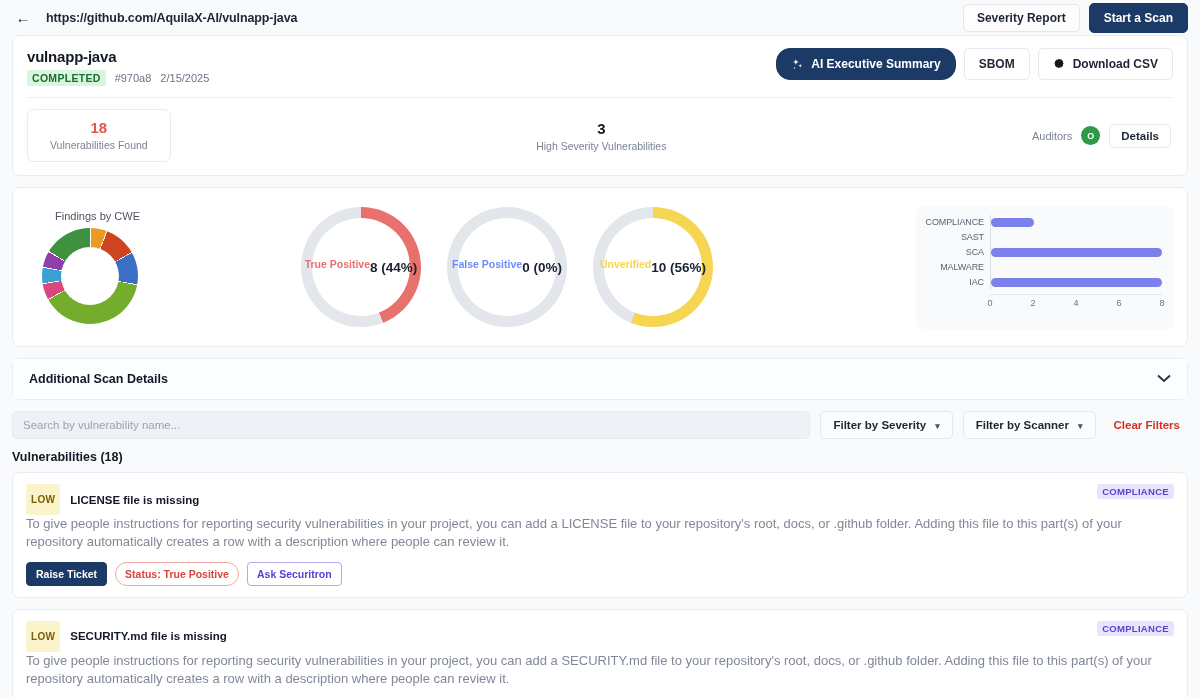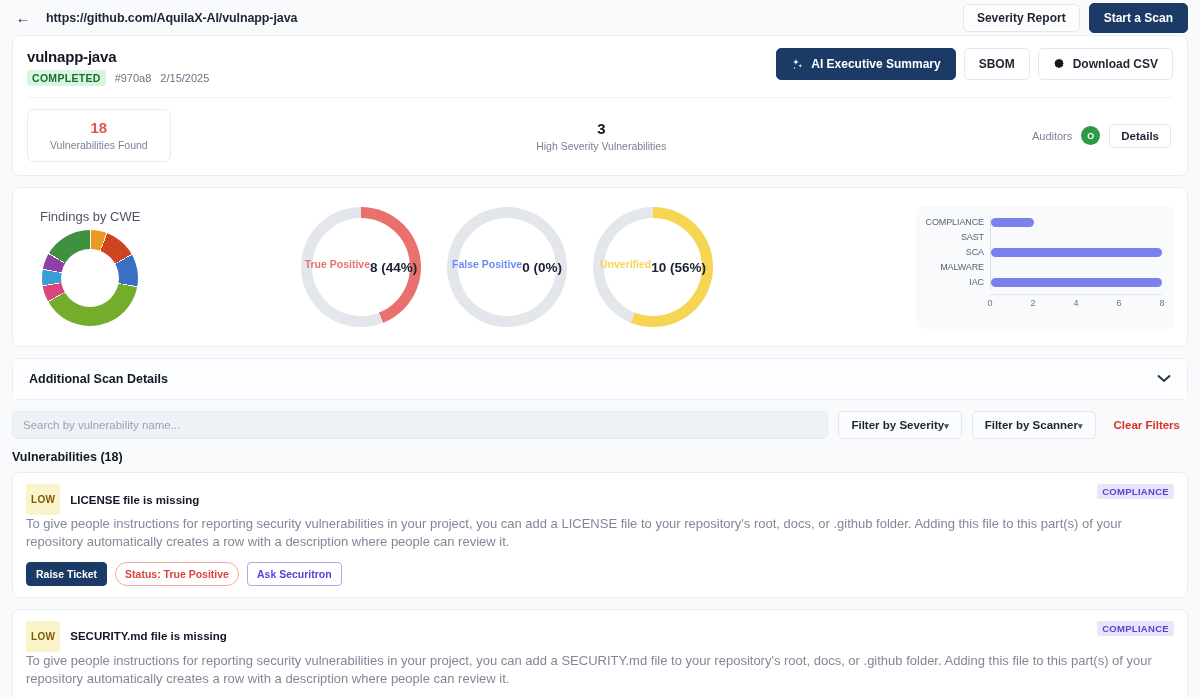--- a/index.html
+++ b/index.html
@@ -58,21 +58,21 @@
   .meta-row { margin-top: 5px; display: flex; align-items: center; gap: 9px; }
   .badge-completed {
     background: #d8f5de; color: #1b6b33;
     font-size: 10.5px; font-weight: bold; letter-spacing: 0.3px;
     padding: 2px 5px; border-radius: 3px;
   }
   .meta-dim { font-size: 11px; color: #6b7484; }
   .hdr-buttons { margin-left: auto; display: flex; gap: 8px; align-items: center; }
   .btn-ai {
     display: flex; align-items: center; gap: 7px;
-    background: #1b3a66; border: 1px solid #1b3a66; border-radius: 5px;
+    background: #1b3a66; border: 1px solid #1b3a66; border-radius: 14px;
     color: #fff; font-size: 12px; font-weight: bold;
     padding: 8px 14px; cursor: pointer;
     font-family: "Liberation Sans", sans-serif;
   }
   .btn-plain {
     display: flex; align-items: center; gap: 8px;
     background: #fff; border: 1px solid #e3e8ef; border-radius: 5px;
     color: #1e2533; font-size: 12px; font-weight: bold;
     padding: 8px 14px; cursor: pointer;
     font-family: "Liberation Sans", sans-serif;
@@ -110,21 +110,21 @@
   .btn-details {
     background: #fff; border: 1px solid #e3e8ef; border-radius: 5px;
     font-size: 11.5px; font-weight: bold; color: #1e2533;
     padding: 5px 11px; cursor: pointer;
     font-family: "Liberation Sans", sans-serif;
   }
 
   
   .charts { display: flex; align-items: center; height: 158px; padding: 0 8px; }
   .cwe-block { width: 270px; padding-left: 14px; }
-  .cwe-title { font-size: 13px; color: #4d5563; margin-left: 5px; margin-bottom: 6px; }
+  .cwe-title { font-size: 11px; color: #4d5563; margin-left: 20px; margin-bottom: 6px; }
   .cwe-donut { width: 96px; height: 96px; margin-left: 7px; border-radius: 50%; position: relative; }
   .cwe-donut::after {
     content: ""; position: absolute; inset: 19px;
     background: #fff; border-radius: 50%;
   }
   .ring-wrap { width: 120px; height: 120px; position: relative; }
   .ring { width: 120px; height: 120px; border-radius: 50%; position: relative; }
   .ring::after {
     content: ""; position: absolute; inset: 11px;
     background: #fff; border-radius: 50%;
@@ -177,21 +177,21 @@
   
   .filter-row { display: flex; align-items: center; gap: 10px; padding: 0 12px 9px 12px; }
   .search-input {
     flex: 1; height: 28px;
     background: #eef1f6; border: 1px solid #e7ebf2; border-radius: 5px;
     padding: 0 10px; font-size: 11.5px; color: #1e2533;
     font-family: "Liberation Sans", sans-serif;
   }
   .search-input::placeholder { color: #9aa2b1; }
   .filter-btn {
-    display: flex; align-items: flex-end; 
+    display: flex; align-items: flex-end; gap: 9px;
     background: #fbfcfe; border: 1px solid #e3e8ef; border-radius: 5px;
     font-size: 11.5px; font-weight: bold; color: #1e2533;
     padding: 7px 12px; cursor: pointer;
     font-family: "Liberation Sans", sans-serif;
   }
   .filter-btn .caret { font-size: 9px; color: #4a5261; }
   .clear-filters {
     background: none; border: none;
     font-size: 11.5px; font-weight: bold; color: #d93025;
     cursor: pointer; padding: 4px 8px;

